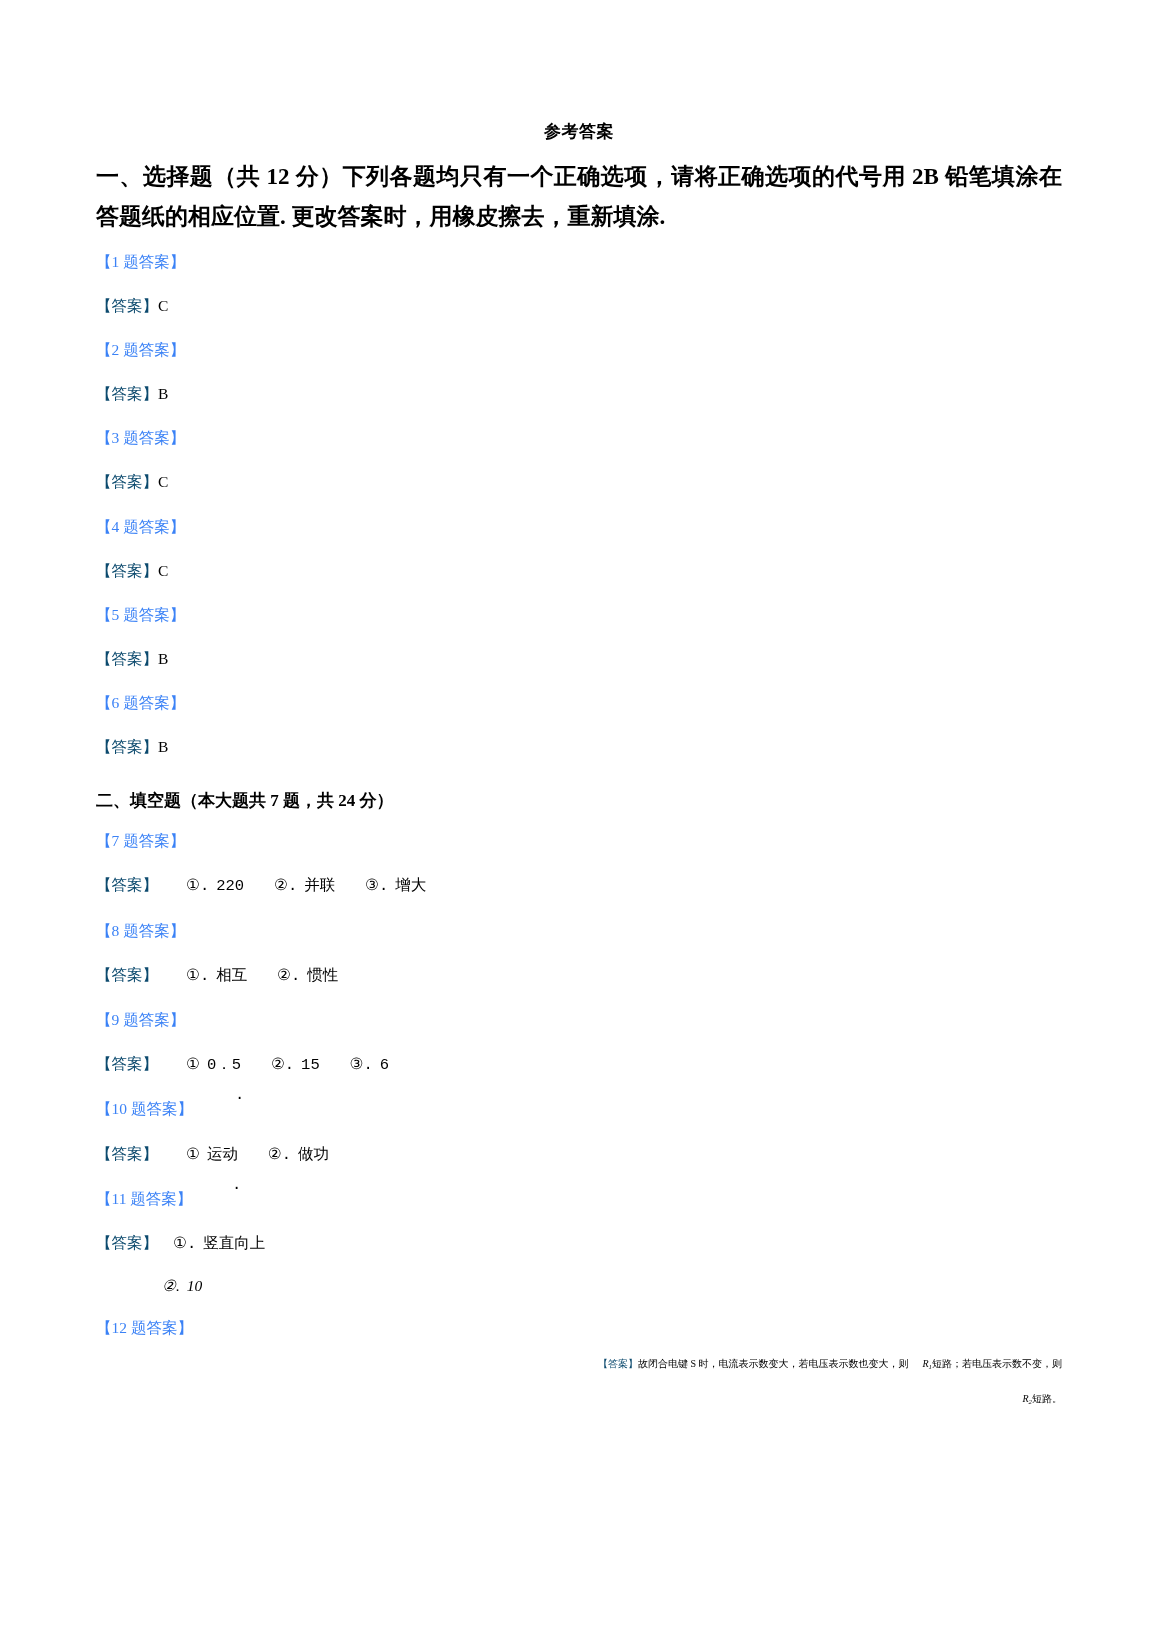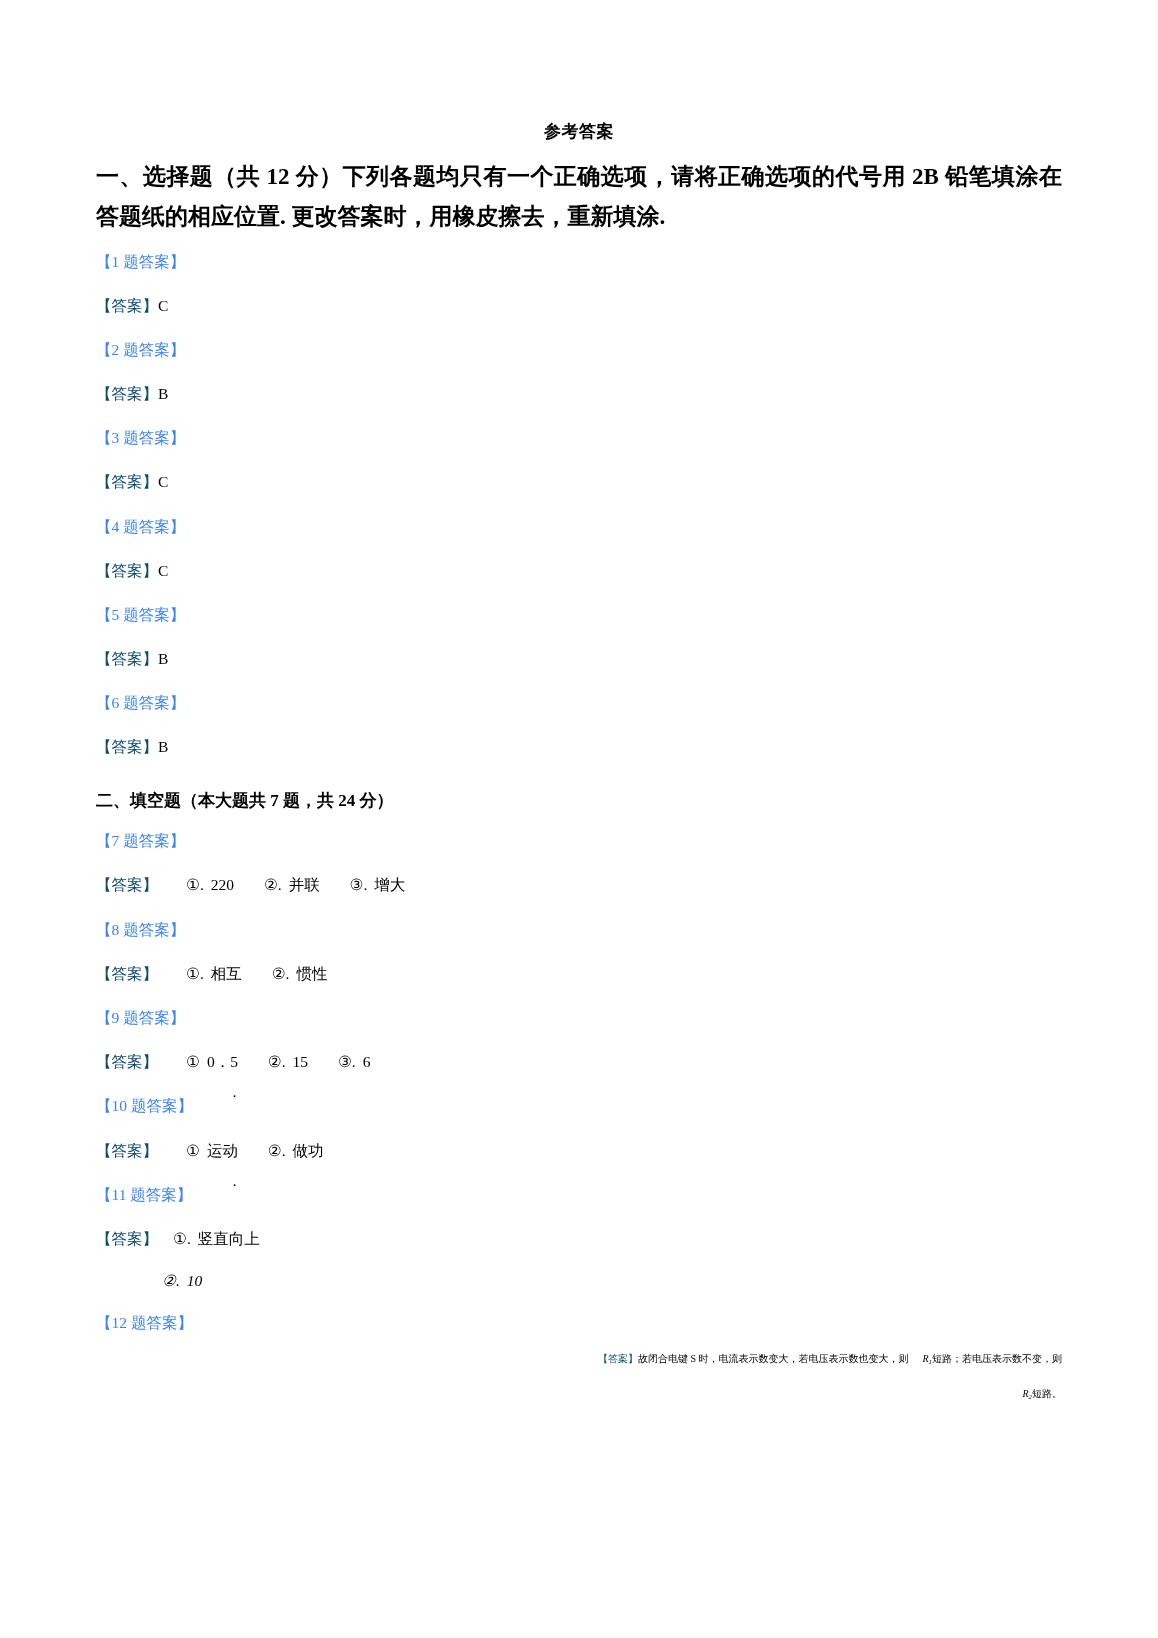--- a/index.html
+++ b/index.html
@@ -58,20 +58,21 @@
   }
   .ans-body {
     color: #000000;
   }
   .blank-ans {
     display: inline-block;
   }
   .seg {
     display: inline-block;
     margin-right: 26px;
+    font-family: Liberation Mono, monospace;
   }
   .seg-num {
     display: inline-block;
     margin-right: 7px;
   }
   .indent-sub {
     display: block;
     margin-left: 66px;
     font-size: 15.5px;
     line-height: 2.6;

